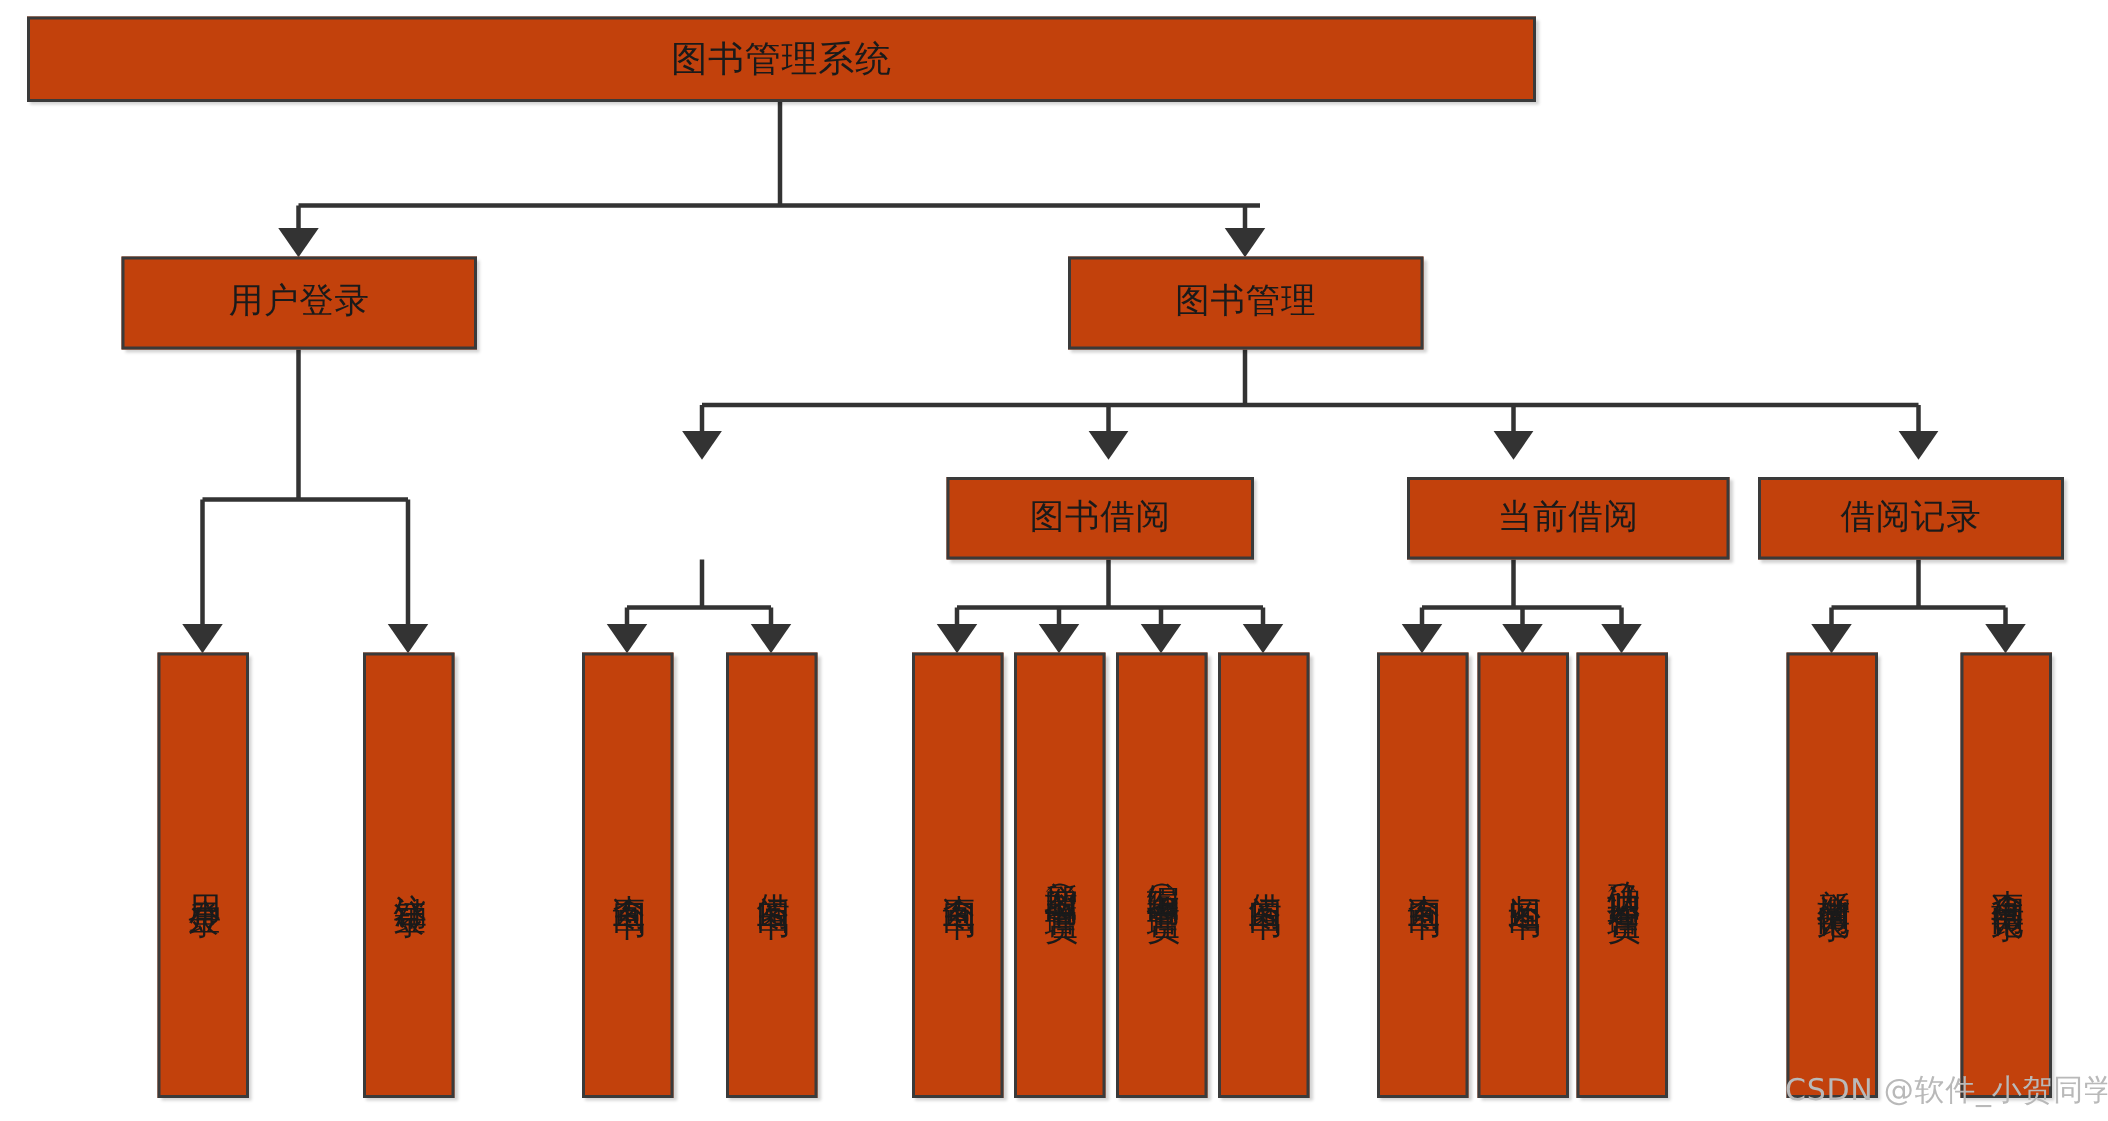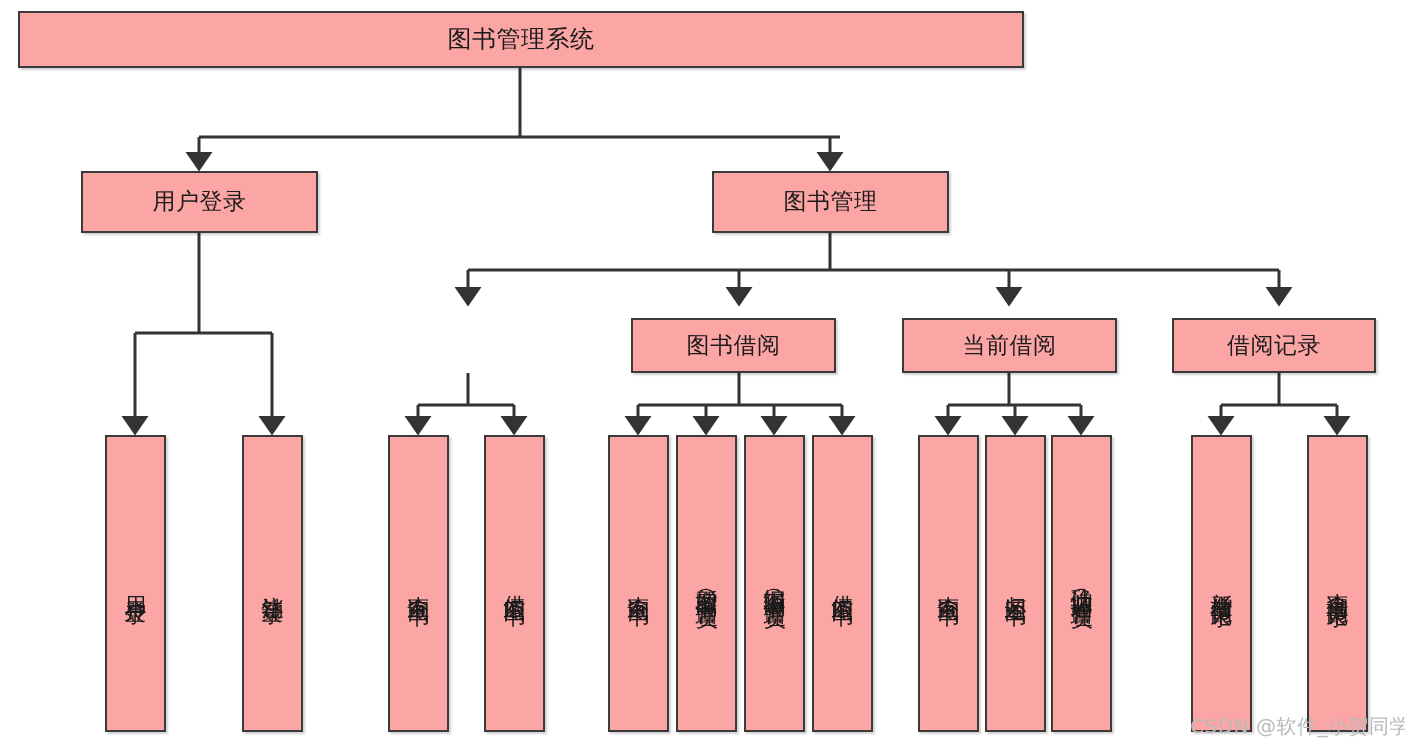--- a/index.html
+++ b/index.html
@@ -22,21 +22,21 @@
     position: absolute;
     left: 0;
     top: 0;
     width: 1405px;
     height: 747px;
     pointer-events: none;
   }
   .node {
     position: absolute;
     box-sizing: border-box;
-    background: #fca5a5;
+    background: #c2410c;
     border: 2px solid #3a3a3a;
     display: flex;
     align-items: center;
     justify-content: center;
     box-shadow: 2px 2px 2px rgba(0,0,0,0.18);
   }
   .node .label {
     color: #1a1a1a;
     line-height: 1.18;
     letter-spacing: 0.5px;
@@ -125,21 +125,21 @@
   <div class="node horiz" style="left:81px; top:171px; width:237px; height:62px;">
     <span class="label">用户登录</span>
   </div>
   <div class="node horiz" style="left:712px; top:171px; width:237px; height:62px;">
     <span class="label">图书管理</span>
   </div>
 
   <div class="node horiz" style="left:631px; top:318px; width:205px; height:55px;">
     <span class="label">图书借阅</span>
   </div>
-  <div class="node horiz" style="left:902px; top:318px; width:215px; height:55px;">
+  <div class="node horiz" style="left:938px; top:318px; width:215px; height:55px;">
     <span class="label">当前借阅</span>
   </div>
   <div class="node horiz" style="left:1172px; top:318px; width:204px; height:55px;">
     <span class="label">借阅记录</span>
   </div>
 
   <div class="node vert" style="left:105px; top:435px; width:61px; height:297px;">
     <span class="label">用户登录</span>
   </div>
   <div class="node vert" style="left:242px; top:435px; width:61px; height:297px;">

